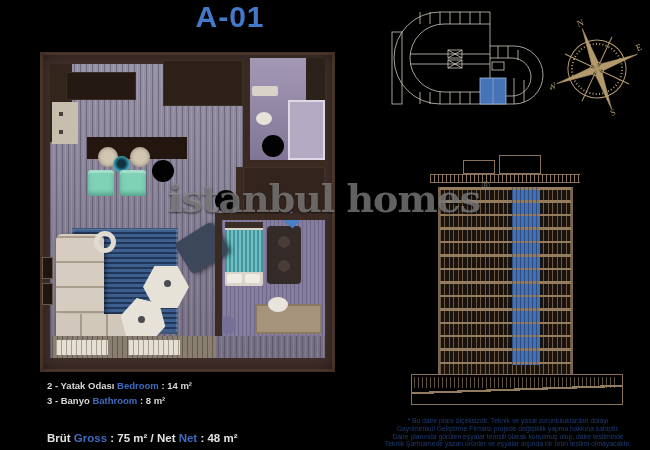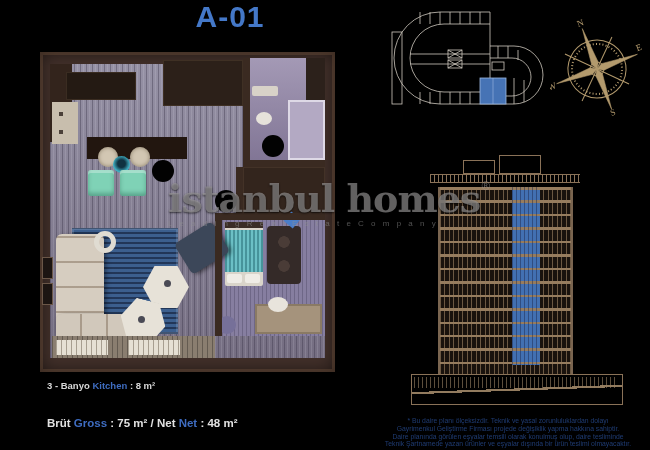--- a/index.html
+++ b/index.html
@@ -284,25 +284,25 @@
       <div class="abs bluecol"></div>
     </div>
     <div class="abs podium">
       <div class="abs podium-ticks"></div>
       <div class="abs podium-slope"></div>
     </div>
   </div>
 
   <div class="abs watermark">
     <span class="wm-brand">istanbul homes</span><span class="wm-reg">®</span>
-    <div class="wm-tagline">L e a d i n g   R e a l   E s t a t e   C o m p a n y</div>
   </div>
 
   <div class="abs legend">
-    <div><span>3 - Banyo </span><span class="en">Kitchen</span><span> : 8 m²</span></div>
+    <div><span>2 - Yatak Odası </span><span class="en">Bedroom</span><span> : 14 m²</span></div>
+    <div><span>3 - Banyo </span><span class="en">Bathroom</span><span> : 8 m²</span></div>
     <div class="legend-total"><span>Brüt </span><span class="en">Gross</span><span> : 75 m² / Net </span><span class="en">Net</span><span> : 48 m²</span></div>
   </div>
 
   <div class="abs disclaimer">
     <div>* Bu daire planı ölçeksizdir. Teknik ve yasal zorunluluklardan dolayı</div>
     <div>Gayrimenkul Geliştirme Firması projede değişiklik yapma hakkına sahiptir.</div>
     <div>Daire planında görülen eşyalar temsili olarak konulmuş olup, daire tesliminde</div>
     <div>Teknik Şartnamede yazan ürünler ve eşyalar dışında bir ürün teslimi olmayacaktır.</div>
   </div>
 

